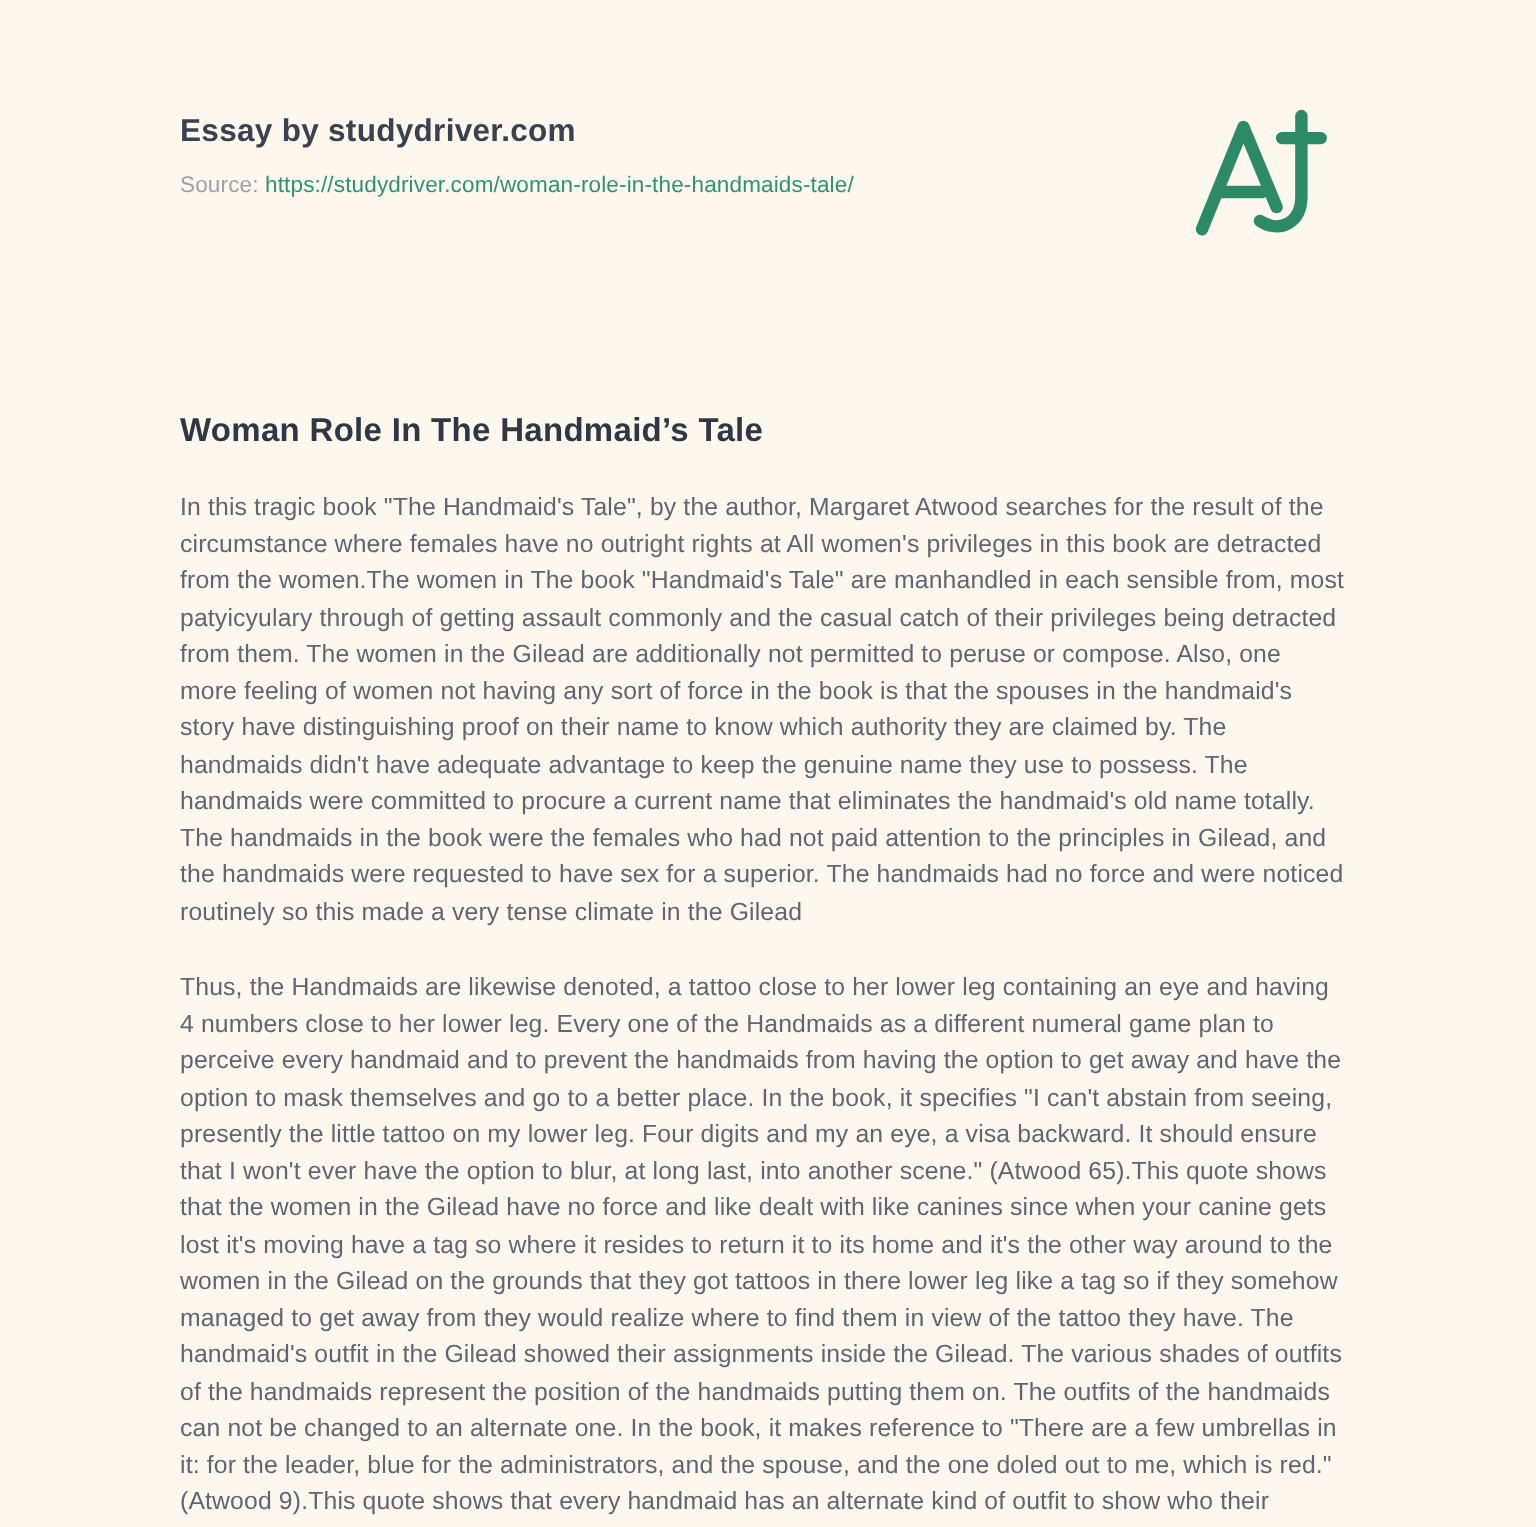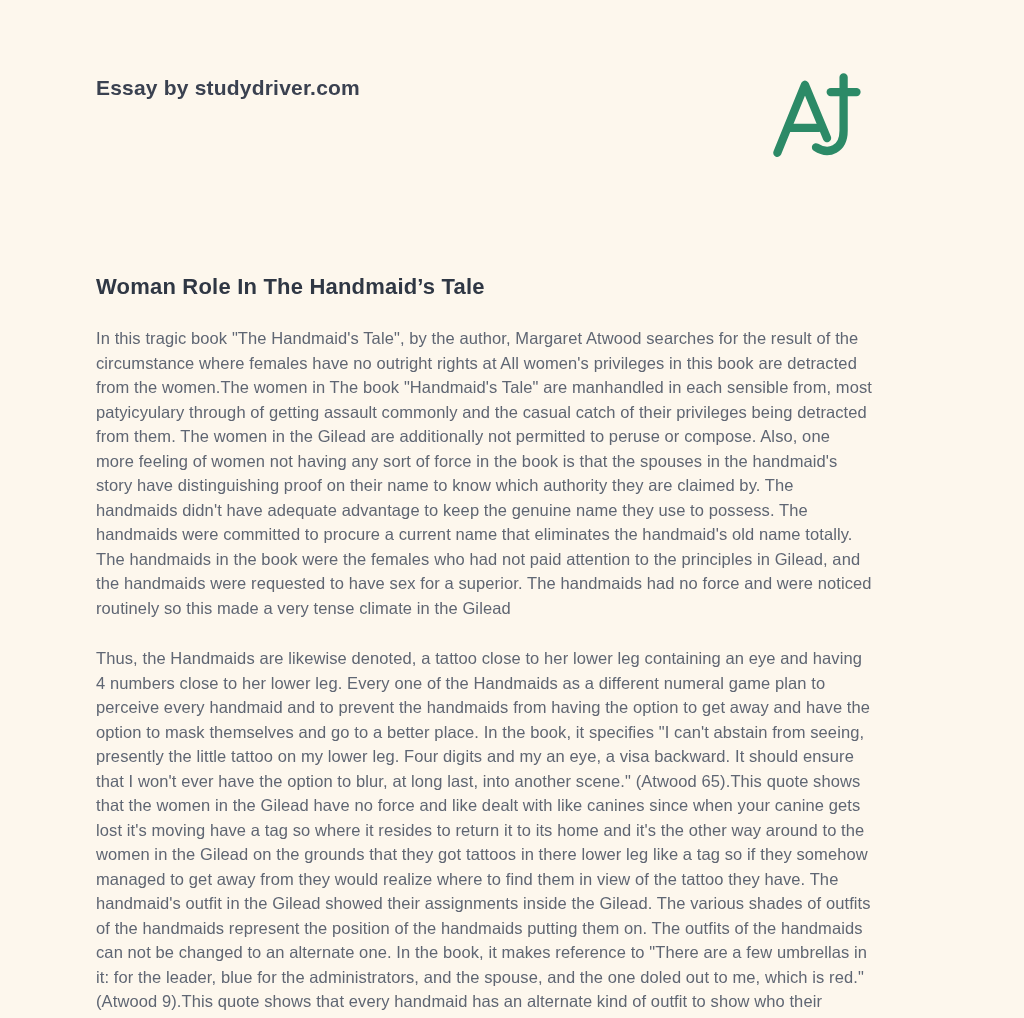--- a/index.html
+++ b/index.html
@@ -15,20 +15,21 @@
     background: var(--bg);
     font-family: "Liberation Sans", "DejaVu Sans", sans-serif;
   }
   .page {
     width: 948px;
     height: 1018px;
     background: var(--bg);
     padding: 76px 76px 0 96px;
     overflow: hidden;
     position: relative;
+    margin-left: 24px;
   }
   .header {
     display: flex;
     justify-content: space-between;
     align-items: flex-start;
   }
   .byline {
     font-size: 21px;
     font-weight: 700;
     color: #3a4150;
@@ -69,20 +70,24 @@
   }
 </style>
 </head>
 <body>
 
 <div class="page">
 
   <header class="header">
     <div class="header-left">
       <div class="byline">Essay by studydriver.com</div>
+      <div class="source-line">
+        <span class="source-label">Source:</span>
+        <a class="source-link" href="#">https://studydriver.com/woman-role-in-the-handmaids-tale/</a>
+      </div>
     </div>
 
     <div class="logo">
       <svg viewBox="0 0 100 100" fill="none" stroke="#2c8a67" stroke-width="9" stroke-linecap="round" stroke-linejoin="round">
 
         <path d="M8 90 L38 16 L62 74"></path>
         <path d="M20 63 L52 63"></path>
 
         <path d="M80 8 L80 66 C80 86 64 93 50 84"></path>
         <path d="M66 24 L94 24"></path>

